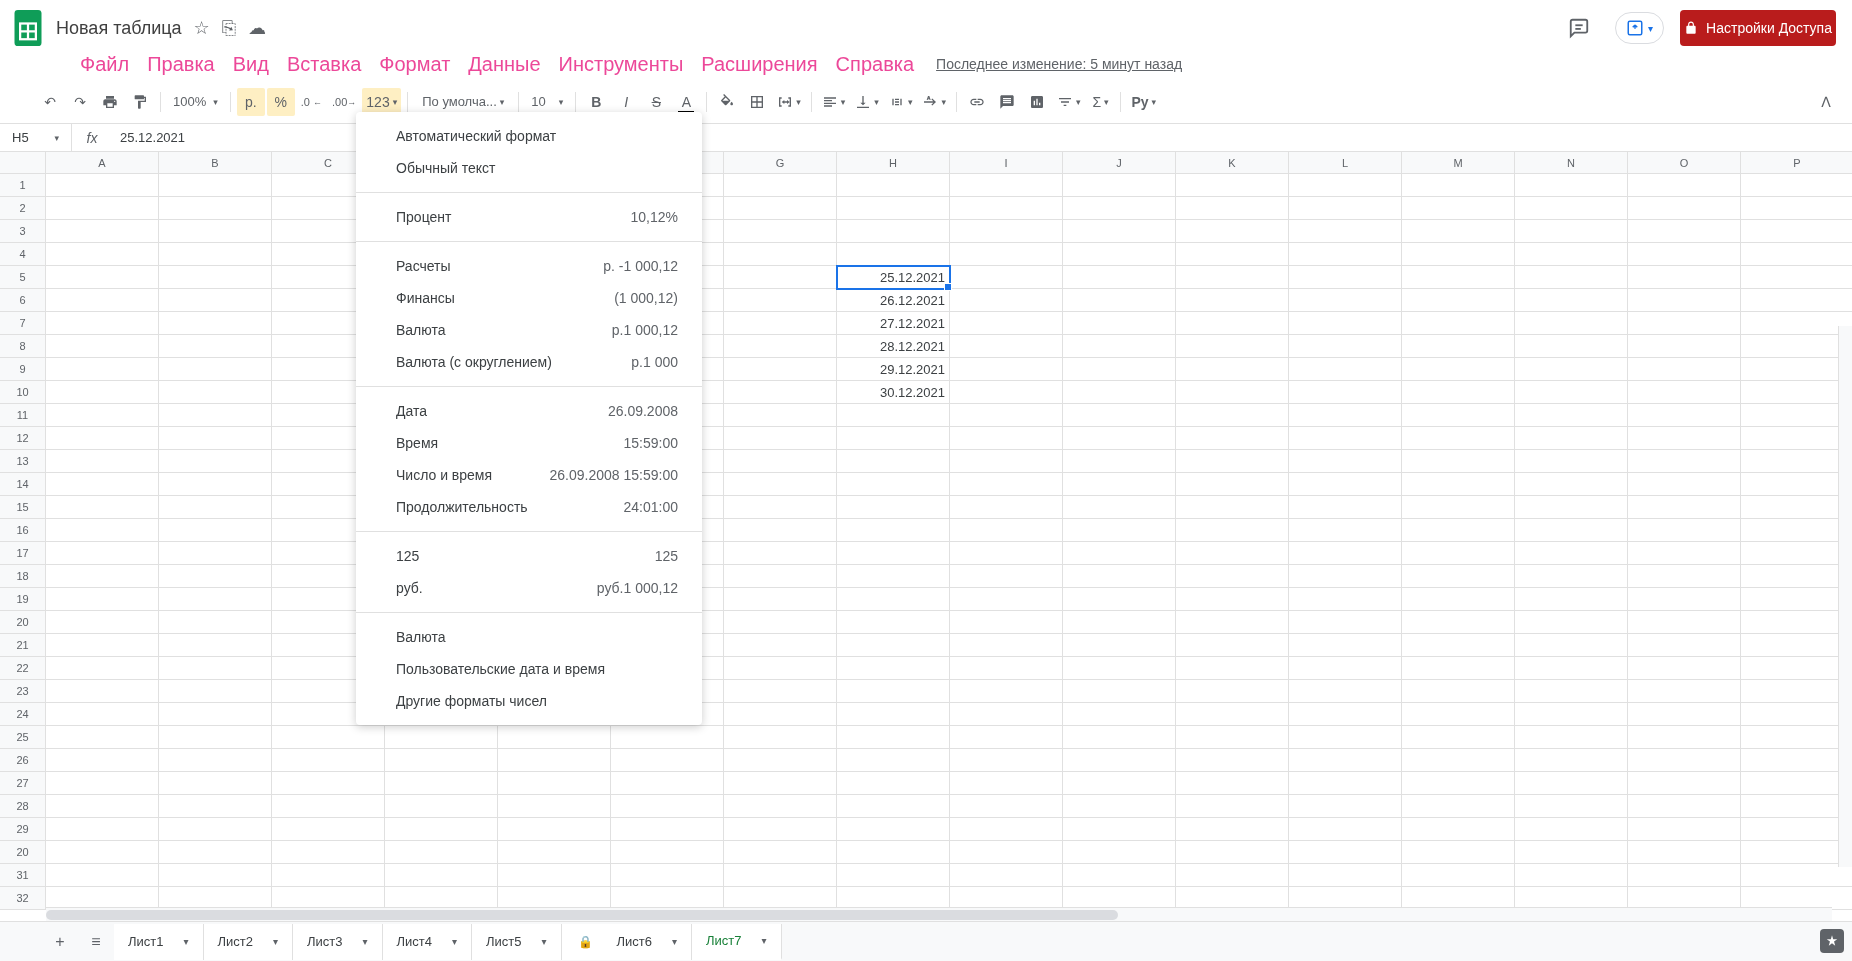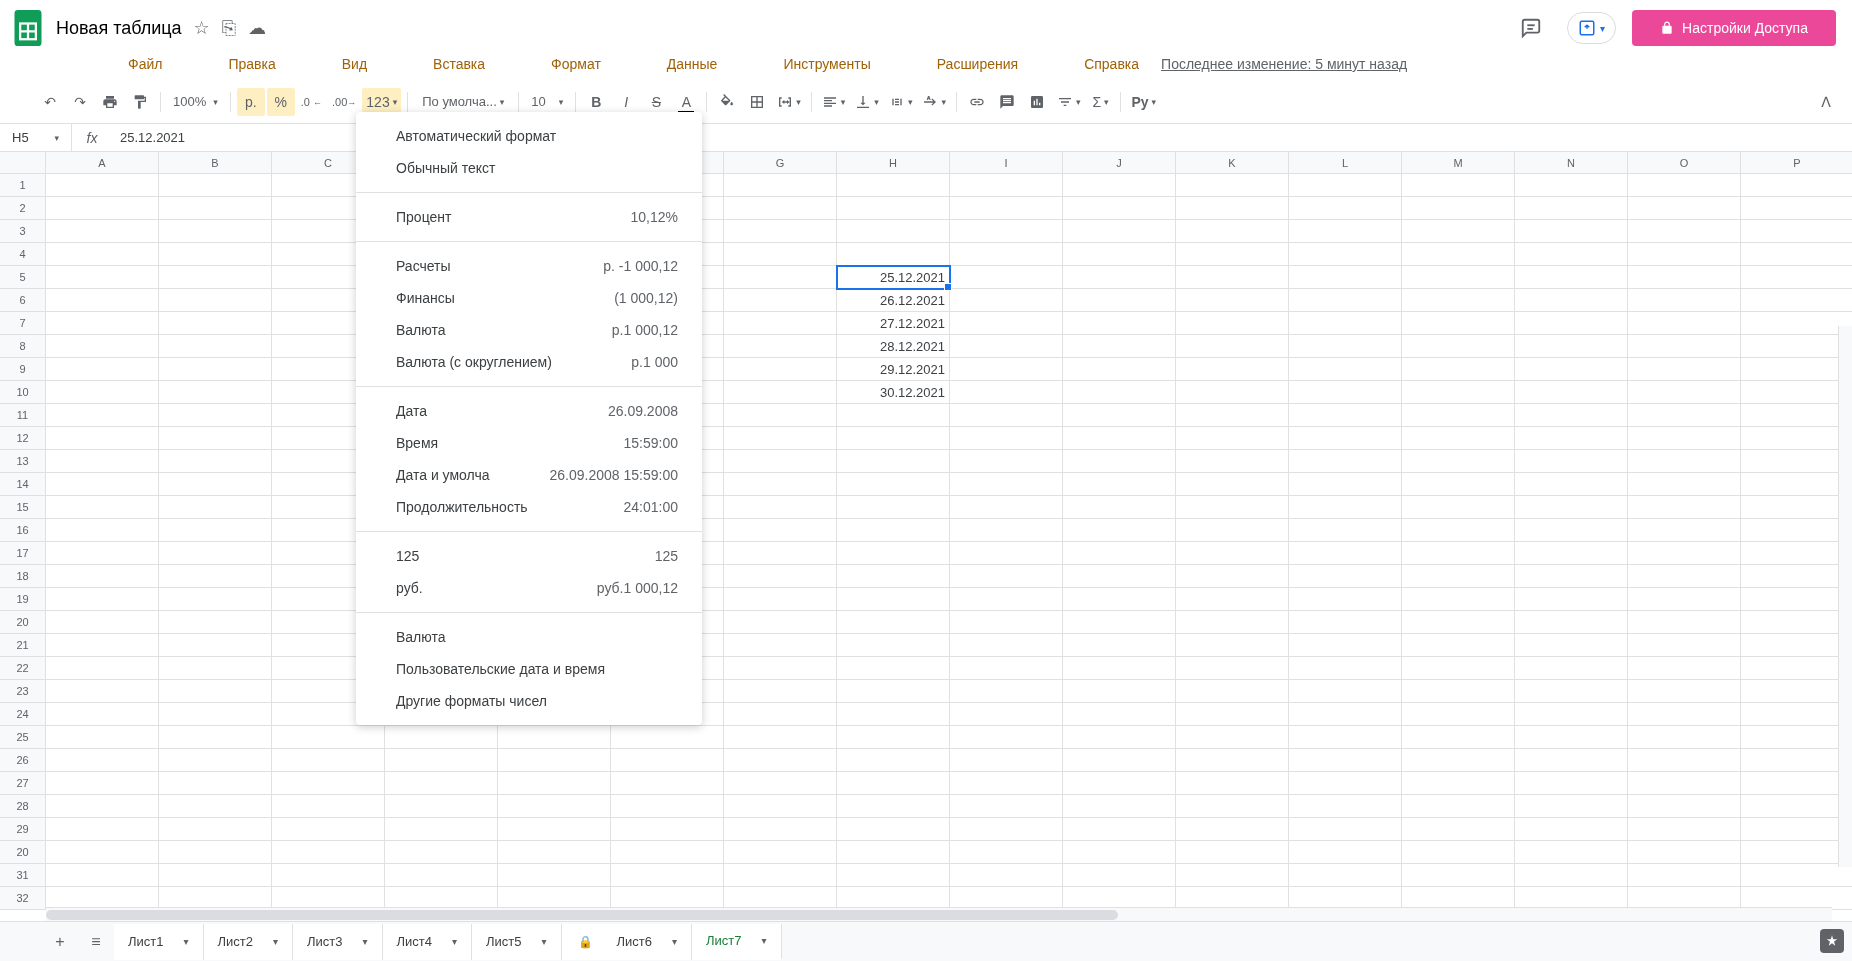--- a/index.html
+++ b/index.html
@@ -2,31 +2,31 @@
 <html><head>
 <meta charset="utf-8">
 <style>
 * { margin: 0; padding: 0; box-sizing: border-box; font-family: Arial, "Google Sans", Roboto, sans-serif; }
 body { background: #fff; overflow: hidden; width: 1852px; height: 961px; position: relative; }
 
 
 .header1 { display: flex; align-items: center; padding: 8px 16px 0 8px; height: 48px; }
 .logo { width: 40px; height: 40px; display: flex; align-items: center; justify-content: center; }
 .logo svg { width: 28px; height: 36px; }
-.doc-title { font-size: 18px; color: #000000; margin-left: 8px; margin-right: 8px; }
+.doc-title { font-size: 18px; color: #404040; margin-left: 8px; margin-right: 8px; }
 .title-icons { display: flex; gap: 12px; align-items: center; margin-left: 4px; }
 .title-icons span { color: #5f6368; font-size: 18px; cursor: pointer; }
 .header1-right { margin-left: auto; display: flex; align-items: center; gap: 16px; }
 .comment-icon, .present-icon { width: 40px; height: 40px; display: flex; align-items: center; justify-content: center; color: #5f6368; cursor: pointer; }
 .present-btn { border: 1px solid #dadce0; border-radius: 20px; padding: 6px 10px; display: flex; align-items: center; gap: 4px; color: #1a73e8; }
-.share-btn { background: #ec4899; color: #fff; border: none; border-radius: 4px; padding: 0 28px; height: 36px; font-size: 14px; font-weight: 500; display: flex; align-items: center; gap: 8px; cursor: pointer; }
+.share-btn { background: #b91c1c; color: #fff; border: none; border-radius: 4px; padding: 0 4px; height: 36px; font-size: 14px; font-weight: 500; display: flex; align-items: center; gap: 8px; cursor: pointer; }
 
 
 .menubar { display: flex; align-items: center; padding: 0 8px 0 72px; height: 32px; gap: 2px; }
-.menubar-item { padding: 4px 8px; font-size: 14px; color: #a16207; cursor: pointer; border-radius: 4px; margin-left: 48px; }
+.menubar-item { padding: 4px 8px; font-size: 20px; color: #ec4899; cursor: pointer; border-radius: 4px; }
 .last-edit { margin-left: 12px; font-size: 14px; color: #5f6368; text-decoration: underline; cursor: pointer; }
 
 
 .toolbar { display: flex; align-items: center; padding: 4px 12px 4px 36px; height: 44px; border-bottom: 1px solid #e0e0e0; gap: 2px; }
 .tb-btn { min-width: 28px; height: 28px; display: flex; align-items: center; justify-content: center; color: #5f6368; cursor: pointer; border-radius: 2px; font-size: 14px; padding: 0 4px; }
 .tb-sep { width: 1px; height: 20px; background: #e0e0e0; margin: 0 4px; }
 .tb-hl { background: #feefc3 !important; }
 .tb-zoom { font-size: 13px; display: flex; align-items: center; gap: 4px; padding: 0 6px; }
 .tb-font { min-width: 90px; justify-content: space-between; font-size: 13px; padding: 0 8px; }
 .tb-size { min-width: 44px; justify-content: space-between; font-size: 13px; padding: 0 6px; }
@@ -858,21 +858,21 @@
     <div class="dd-sep"></div>
     <div class="dd-item">
       <span>Дата</span>
       <span class="dd-sample">26.09.2008</span>
     </div>
     <div class="dd-item">
       <span>Время</span>
       <span class="dd-sample">15:59:00</span>
     </div>
     <div class="dd-item">
-      <span>Дата и умолча</span>
+      <span>Число и время</span>
       <span class="dd-sample">26.09.2008 15:59:00</span>
     </div>
     <div class="dd-item">
       <span>Продолжительность</span>
       <span class="dd-sample">24:01:00</span>
     </div>
     <div class="dd-sep"></div>
     <div class="dd-item">
       <span>125</span>
       <span class="dd-sample">125</span>

